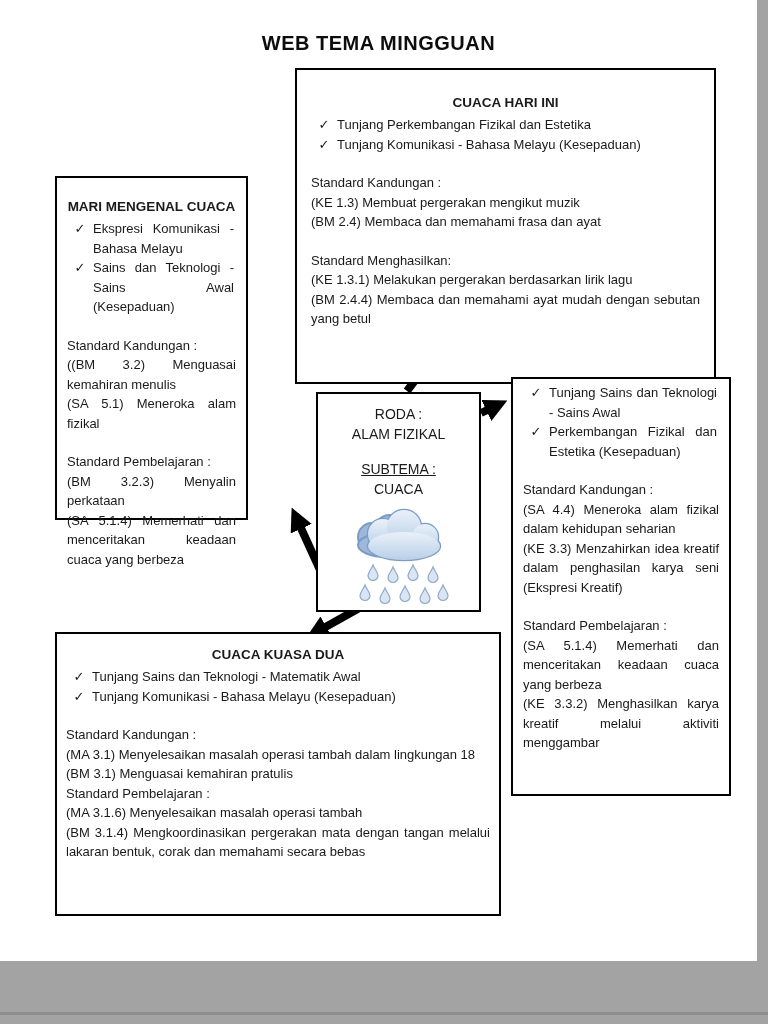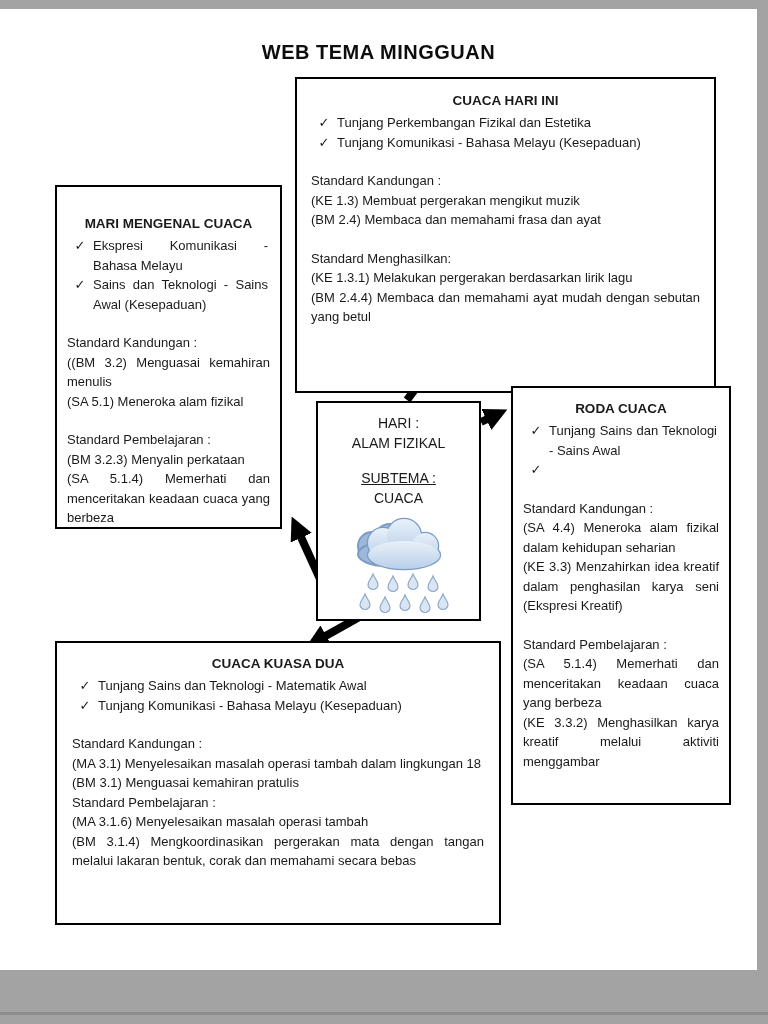--- a/index.html
+++ b/index.html
@@ -4,21 +4,21 @@
 <style>
   * { margin:0; padding:0; box-sizing:border-box; }
   html,body { width:768px; height:1024px; }
   body {
     position:relative; overflow:hidden;
     background:#a3a3a3;
     font-family:"Liberation Sans", sans-serif;
     color:#1a1a1a;
   }
   .doc-page {
-    position:absolute; left:0; top:9px;
+    position:absolute; left:0; top:0;
     width:757px; height:961px;
     background:#ffffff;
   }
   .page-edge-line {
     position:absolute; left:0; top:1012px; width:768px; height:3px;
     background:#8d8d8d;
   }
   .page-title {
     position:absolute; top:32px; left:0; width:100%;
     text-align:center; font-size:20px; font-weight:bold;
@@ -32,24 +32,24 @@
   }
   .box-title {
     text-align:center; font-weight:bold; font-size:13.5px;
     padding-top:7px; margin-bottom:2px;
   }
   .check-row { display:grid; grid-template-columns:26px 1fr; }
   .check { text-align:center; font-size:13px; }
   .check-text { text-align:justify; padding-right:2px; }
   .line { text-align:justify; }
   .gap { margin-top:19px; }
-  #box-top    { left:295px; top:68px;  width:421px; height:316px; padding:5px 14px; }
-  #box-left   { left:55px;  top:176px; width:227px; height:344px; padding:20px 10px; }
+  #box-top    { left:295px; top:68px;  width:421px; height:316px; padding:16px 14px; }
+  #box-left   { left:55px;  top:176px; width:193px; height:344px; padding:12px 10px; }
   #box-right  { left:511px; top:377px; width:220px; height:419px; padding:4px 10px; }
-  #box-bottom { left:55px;  top:632px; width:446px; height:284px; padding:4px 15px; }
+  #box-bottom { left:55px;  top:632px; width:446px; height:284px; padding:4px 9px; }
   #box-center {
     left:316px; top:392px; width:165px; height:220px;
     padding:10px 6px 0 6px; text-align:center; font-size:14px; line-height:1.45;
   }
   #box-center .gap { margin-top:14px;text-decoration:underline; }
   #box-center svg.cloud { display:block; margin:8px auto 0 auto; }
   svg.arrows {
     position:absolute; left:0; top:0;
     pointer-events:none;
   }
@@ -104,21 +104,21 @@
     </div>
     <p class="line gap">Standard Kandungan :</p>
     <p class="line">((BM 3.2) Menguasai kemahiran menulis</p>
     <p class="line">(SA 5.1) Meneroka alam fizikal</p>
     <p class="line gap">Standard Pembelajaran :</p>
     <p class="line">(BM 3.2.3) Menyalin perkataan</p>
     <p class="line">(SA 5.1.4) Memerhati dan menceritakan keadaan cuaca yang berbeza</p>
   </div>
 
   <div class="box" id="box-center">
-    <p>HARI :</p>
+    <p>RODA :</p>
     <p>ALAM FIZIKAL</p>
     <p class="gap">SUBTEMA :</p>
     <p>CUACA</p>
     <svg class="cloud" width="122" height="98" viewBox="0 0 122 98">
       <defs>
         <linearGradient id="cg" x1="0" y1="0" x2="0" y2="1">
           <stop offset="0" stop-color="#e9f1f9"></stop>
           <stop offset="1" stop-color="#b9cfe8"></stop>
         </linearGradient>
         <path id="drop" d="M5 0 C6.5 4 10 7.5 10 10.5 A5 5 0 1 1 0 10.5 C0 7.5 3.5 4 5 0 Z" fill="#d9e5f3" stroke="#8fa9c9" stroke-width="1.2"></path>
@@ -149,27 +149,27 @@
       <use href="#drop" x="90" y="60"></use>
       <use href="#drop" x="22" y="78"></use>
       <use href="#drop" x="42" y="81"></use>
       <use href="#drop" x="62" y="79"></use>
       <use href="#drop" x="82" y="81"></use>
       <use href="#drop" x="100" y="78"></use>
     </svg>
   </div>
 
   <div class="box" id="box-right">
-    <div class="box-title">RODA CUACA</div>
     <div class="check-row">
       <span class="check">✓</span>
       <span class="check-text">Tunjang Sains dan Teknologi - Sains Awal</span>
     </div>
     <div class="check-row">
       <span class="check">✓</span>
+      <span class="check-text">Perkembangan Fizikal dan Estetika (Kesepaduan)</span>
     </div>
     <p class="line gap">Standard Kandungan :</p>
     <p class="line">(SA 4.4) Meneroka alam fizikal dalam kehidupan seharian</p>
     <p class="line">(KE 3.3) Menzahirkan idea kreatif dalam penghasilan karya seni (Ekspresi Kreatif)</p>
     <p class="line gap">Standard Pembelajaran :</p>
     <p class="line">(SA 5.1.4) Memerhati dan menceritakan keadaan cuaca yang berbeza</p>
     <p class="line">(KE 3.3.2) Menghasilkan karya kreatif melalui aktiviti menggambar</p>
   </div>
 
   <div class="box" id="box-bottom">

